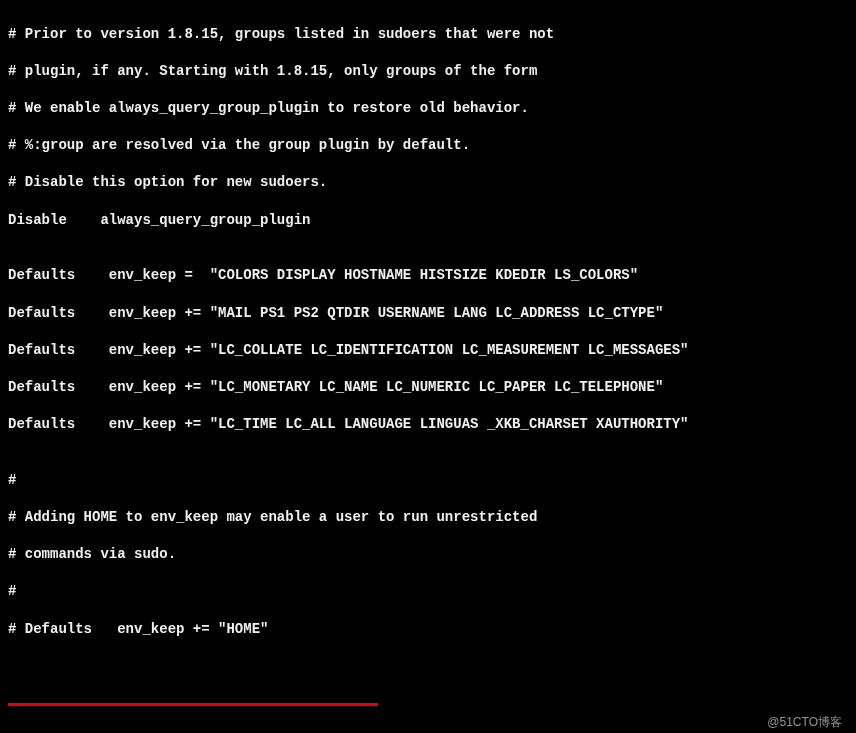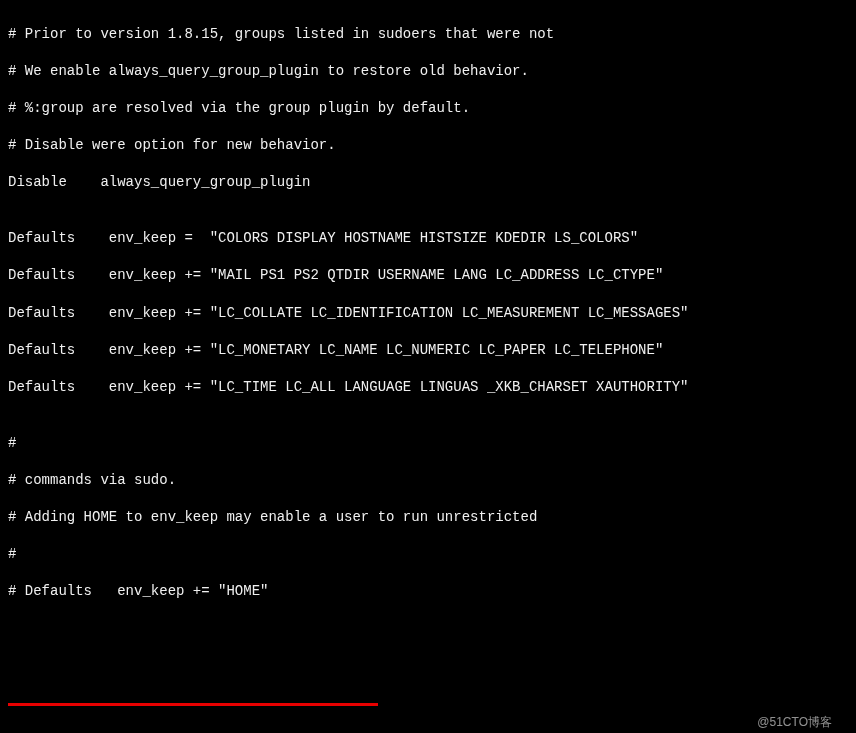--- a/index.html
+++ b/index.html
@@ -14,57 +14,59 @@
     font-family: "Consolas", "Courier New", monospace;
     font-size: 14px;
     line-height: 18.6px;
     white-space: pre;
     color: #f0f0f0;
     padding: 6px 8px;
     position: relative;
   }
   .line {
     white-space: pre;
+    font-weight: bold;
   }
   .underline-red {
     position: absolute;
     left: 8px;
     width: 370px;
     height: 3px;
     background: #e80000;
     top: 703px;
   }
   .watermark {
     position: absolute;
-    right: 24px;
+    right: 14px;
     bottom: 2px;
     color: rgba(240,240,240,0.6);
     font-size: 12px;
     font-family: sans-serif;
   }
 </style>
 </head>
 <body>
 
 <div class="terminal">
 <div class="line"># Prior to version 1.8.15, groups listed in sudoers that were not</div>
+<div class="line"># plugin, if any. Starting with 1.8.15, only groups of the form</div>
 <div class="line"># We enable always_query_group_plugin to restore old behavior.</div>
 <div class="line"># %:group are resolved via the group plugin by default.</div>
-<div class="line"># Disable were option for new behavior.</div>
+<div class="line"># Disable this option for new sudoers.</div>
 <div class="line">Disable    always_query_group_plugin</div>
 <div class="line"></div>
 <div class="line">Defaults    env_keep =  "COLORS DISPLAY HOSTNAME HISTSIZE KDEDIR LS_COLORS"</div>
 <div class="line">Defaults    env_keep += "MAIL PS1 PS2 QTDIR USERNAME LANG LC_ADDRESS LC_CTYPE"</div>
 <div class="line">Defaults    env_keep += "LC_COLLATE LC_IDENTIFICATION LC_MEASUREMENT LC_MESSAGES"</div>
 <div class="line">Defaults    env_keep += "LC_MONETARY LC_NAME LC_NUMERIC LC_PAPER LC_TELEPHONE"</div>
 <div class="line">Defaults    env_keep += "LC_TIME LC_ALL LANGUAGE LINGUAS _XKB_CHARSET XAUTHORITY"</div>
 <div class="line"></div>
 <div class="line">#</div>
+<div class="line"># Adding HOME to env_keep may enable a user to run unrestricted</div>
 <div class="line"># commands via sudo.</div>
-<div class="line"># Adding HOME to env_keep may enable a user to run unrestricted</div>
 <div class="line">#</div>
 <div class="line"># Defaults   env_keep += "HOME"</div>
 <div class="line"></div>
 
 <div class="line"></div>
 
 
 
 
 

